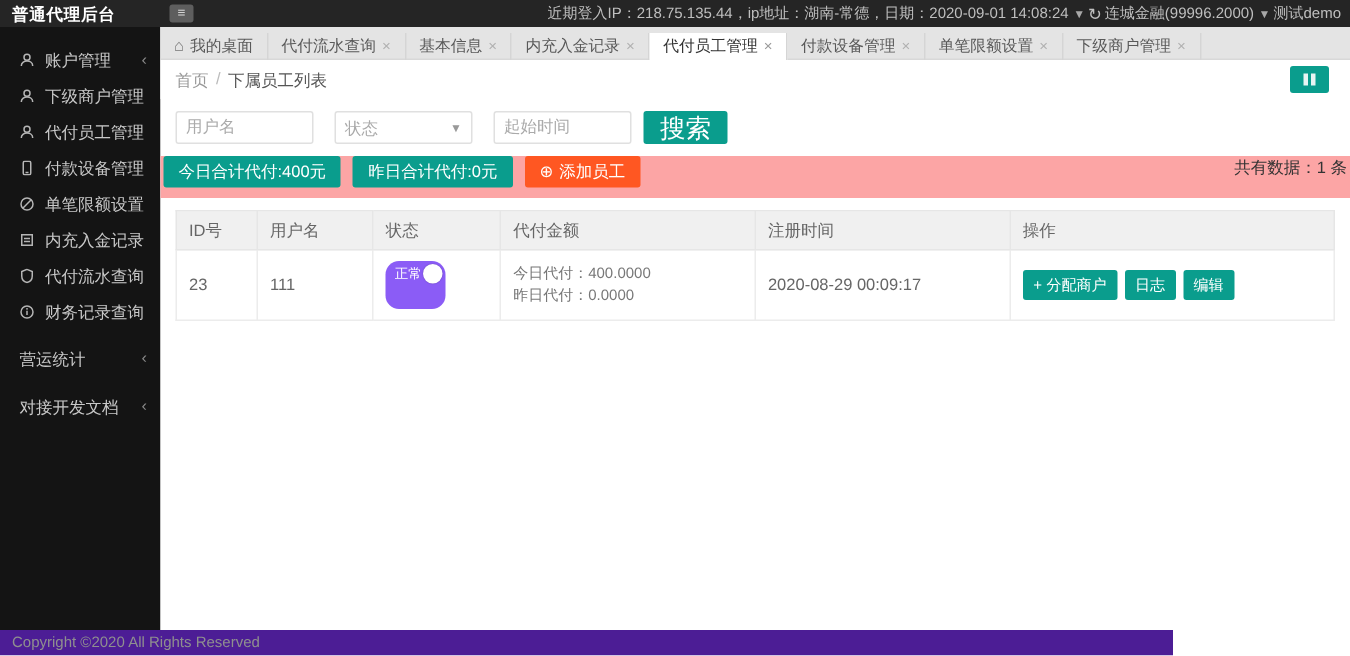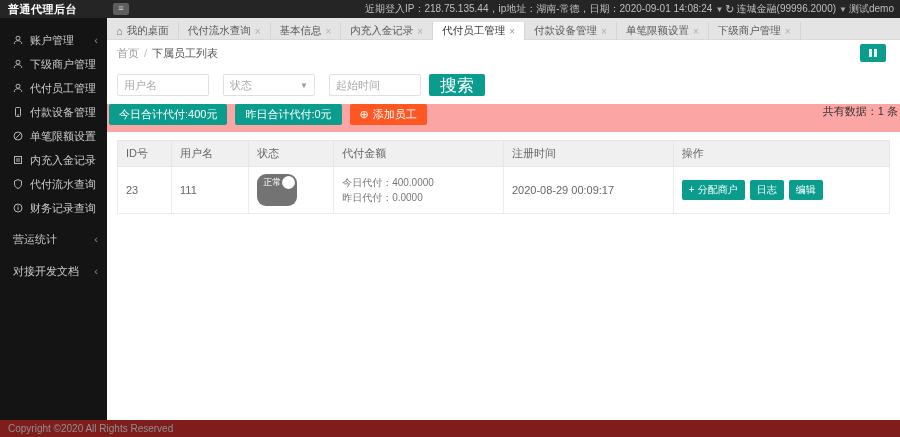--- a/index.html
+++ b/index.html
@@ -24,22 +24,22 @@
   .sidebar { position:absolute; left:0; top:18px; width:107px; bottom:17px;
     background:#141414; padding-top:10px; overflow:hidden; }
   .side-item { height:24px; display:flex; align-items:center; padding-left:13px;
     color:#c9c9c9; font-size:11px; cursor:pointer; white-space:nowrap; }
   .side-ico { width:10px; height:10px; margin-right:7px; display:inline-flex; flex:none; }
   .side-label { flex:1 1 auto; overflow:hidden; }
   .side-chev { color:#8a8a8a; font-size:11px; margin-right:9px; }
   .side-sect { margin-top:6px; height:26px;justify-content:flex-end; }
 
   
-  .footer { position:absolute; left:0; bottom:0; width:900px; height:17px;
-    background:#7f1d1d; color:#8f8f8f; font-size:10px; line-height:17px; padding-left:8px; }
+  .footer { position:absolute; left:0; bottom:0; width:782px; height:17px;
+    background:#4c1d95; color:#8f8f8f; font-size:10px; line-height:17px; padding-left:8px; }
 
   
   .main { position:absolute; left:107px; top:18px; right:0; bottom:17px; background:#fff; }
   .tabbar-wrap { background:#e4e4e4; padding-top:4px; height:22px; border-bottom:1px solid #d8d8d8; }
   .tabbar { display:flex; height:18px; font-size:10.5px; color:#595959; }
   .tab { display:flex; align-items:center; gap:4px; padding:0 9px; border-right:1px solid #d5d5d5;
     cursor:pointer; white-space:nowrap; }
   .tab.active { background:#fff; color:#333; }
   .tab .home-ico { font-size:11px; color:#777; }
   .tab .close { font-size:10px; color:#b0b0b0; cursor:pointer; }
@@ -75,21 +75,21 @@
     background:#ff5722; color:#fff; font-size:11px; border:none; border-radius:2px; cursor:pointer; }
   .count { margin-left:auto; font-size:11px; color:#333; }
 
   .table-wrap { margin:8px 10px 17px; }
   table { width:100%; border-collapse:collapse; font-size:11px; color:#666; table-layout:fixed; }
   th { background:#f0f0f0; font-weight:normal; text-align:left; padding:5px 8px;
     border:1px solid #e6e6e6; color:#666; }
   td { padding:7px 8px; border:1px solid #ececec; background:#fff; vertical-align:middle; }
   .amt { font-size:10px; line-height:1.5; color:#777; }
 
-  .toggle { position:relative; width:40px; height:32px; background:#737373;
+  .toggle { position:relative; width:40px; height:32px; background:#8b5cf6;
     border-radius:9px; display:inline-block; cursor:pointer; }
   .toggle .txt { color:#fff; font-size:9px; line-height:17px; padding-left:6px; display:block; }
   .toggle .knob { position:absolute; right:2px; top:2px; width:13px; height:13px;
     background:#fff; border-radius:50%; box-shadow:0 0 1px rgba(0,0,0,.3); }
 
   .btn-mini { display:inline-flex; align-items:center; gap:3px; padding:3px 7px;
     background:#0a9d8d; color:#fff; font-size:10px; border:none; border-radius:2px;
     margin-right:5px; cursor:pointer; }
 </style>
 <title>普通代理后台</title></head>

